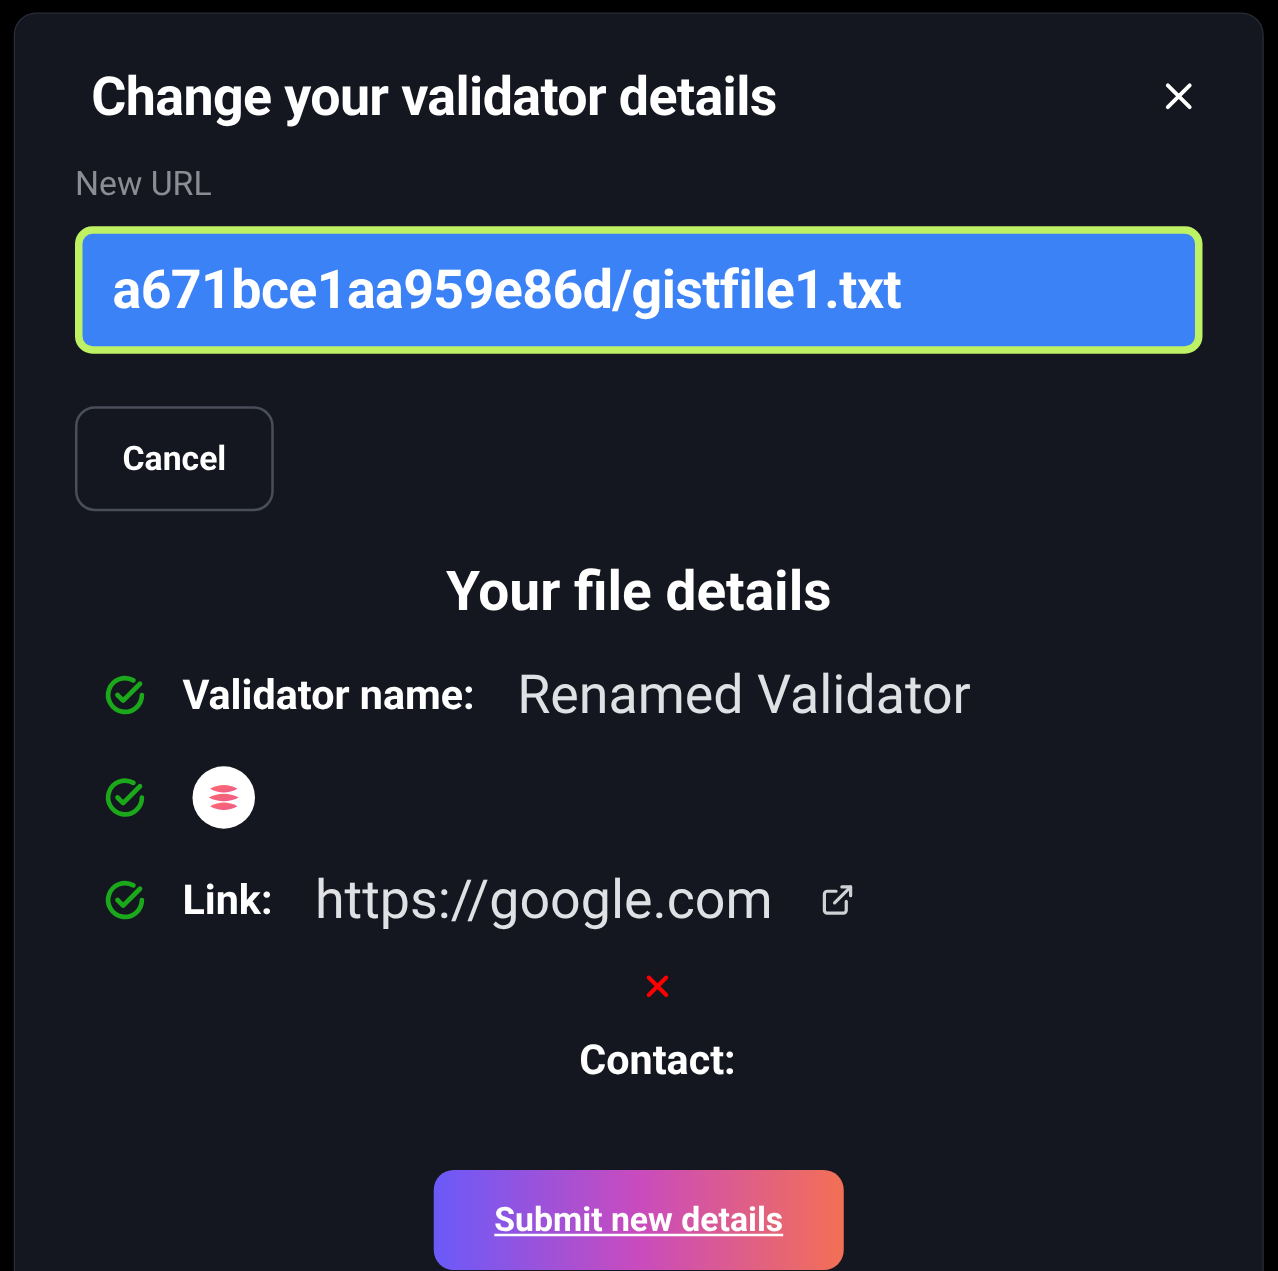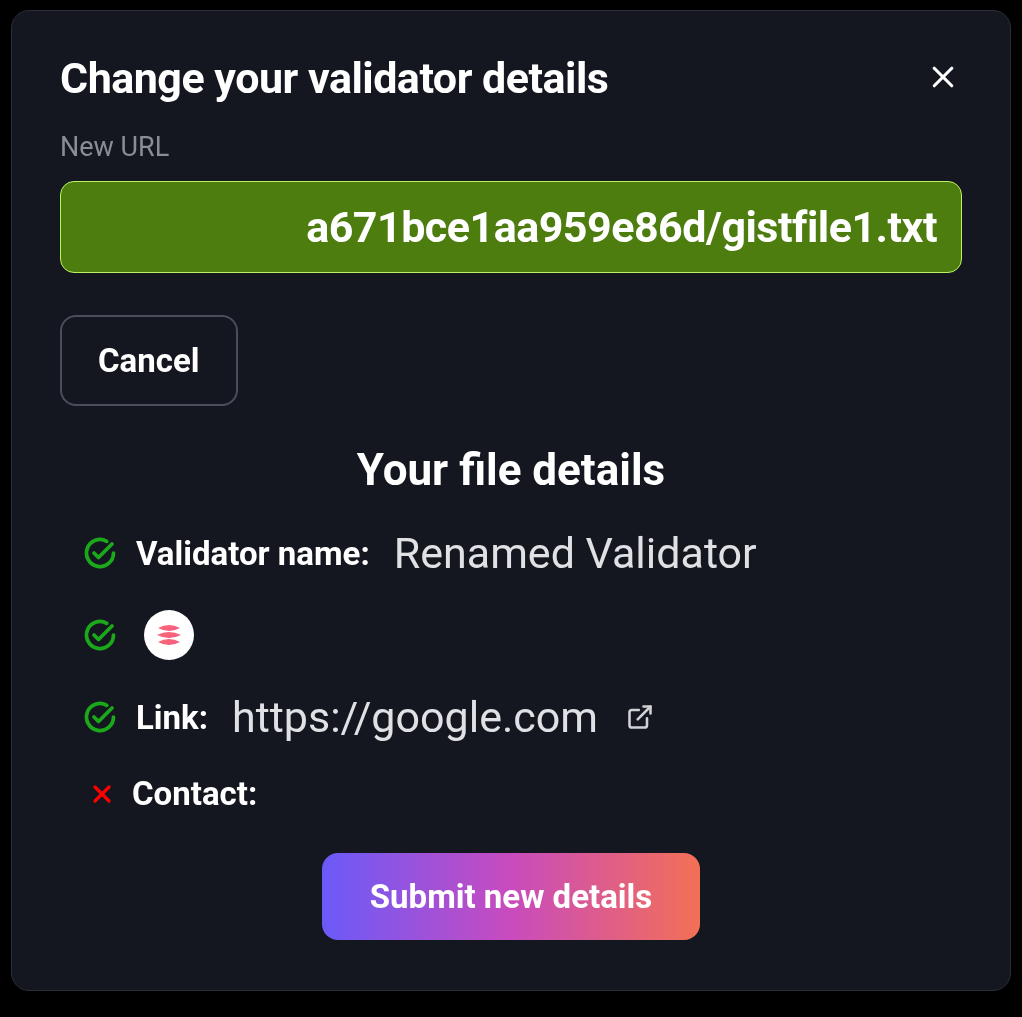--- a/index.html
+++ b/index.html
@@ -32,20 +32,21 @@
       justify-content: space-between;
       align-items: center;
       margin-bottom: 28px;
     }
 
     .modal-title {
       font-size: 43px;
       font-weight: 700;
       color: #ffffff;
       letter-spacing: -0.5px;
+      margin-left: 13px;
     }
 
     .close-btn {
       background: none;
       border: none;
       cursor: pointer;
       padding: 4px;
       display: flex;
       align-items: center;
       justify-content: center;
@@ -59,44 +60,43 @@
     .field-label {
       color: #8a8d94;
       font-size: 27px;
       font-weight: 400;
       margin-bottom: 18px;
       display: block;
     }
 
     .url-input {
       width: 100%;
-      background: #4d7c0f;
-      border: 1px solid #bef264;
+      background: #3b82f6;
+      border: 6px solid #bef264;
       border-radius: 14px;
       padding: 20px 24px;
       color: #ffffff;
       font-size: 43px;
       font-weight: 700;
       letter-spacing: -0.5px;
       outline: none;
       font-family: inherit;
-      text-align: right;
       direction: ltr;
     }
 
     .button-row {
       display: flex;
       justify-content: space-between;
       margin-top: 42px;
       margin-bottom: 38px;
     }
 
     .btn {
       border-radius: 16px;
-      font-size: 33px;
+      font-size: 27px;
       font-weight: 700;
       padding: 24px 36px;
       cursor: pointer;
       font-family: inherit;
       border: none;
     }
 
     .btn-cancel {
       background: transparent;
       color: #ffffff;
@@ -117,21 +117,21 @@
       text-align: center;
     }
 
     .details-list {
       padding-left: 22px;
     }
 
     .detail-row {
       display: flex;
       align-items: center;
-      gap: 18px;
+      gap: 28px;
       margin-bottom: 32px;
     }
 
     .status-icon {
       width: 36px;
       height: 36px;
       flex-shrink: 0;
       display: flex;
       align-items: center;
       justify-content: center;
@@ -170,24 +170,26 @@
     }
 
     .submit-row {
       display: flex;
       justify-content: center;
       margin-top: 40px;
     }
 
     .btn-submit {
       padding: 24px 48px;
+      text-decoration: underline;
     }
 
     .contact-row {
       padding-left: 8px;
+      flex-direction: column;
     }
   </style>
 </head>
 <body>
 
 <div class="modal">
 
   <div class="modal-header">
     <h1 class="modal-title">Change your validator details</h1>
     <button class="close-btn">

